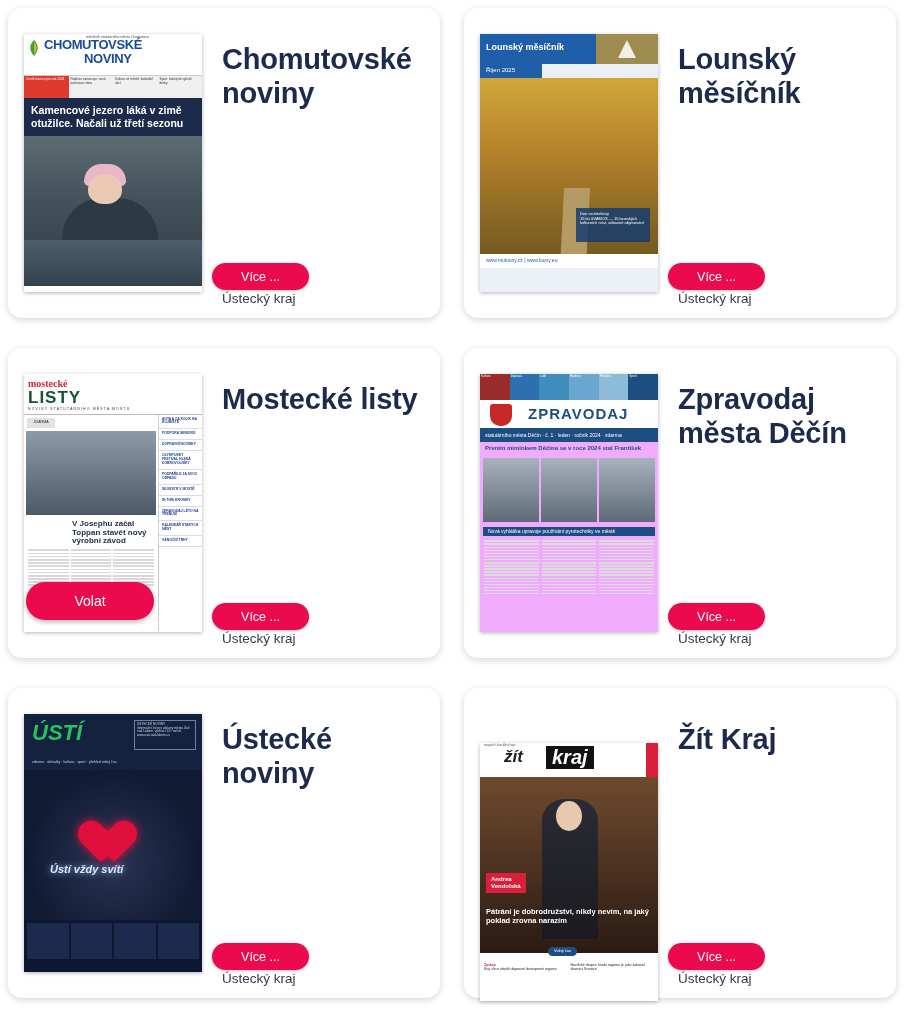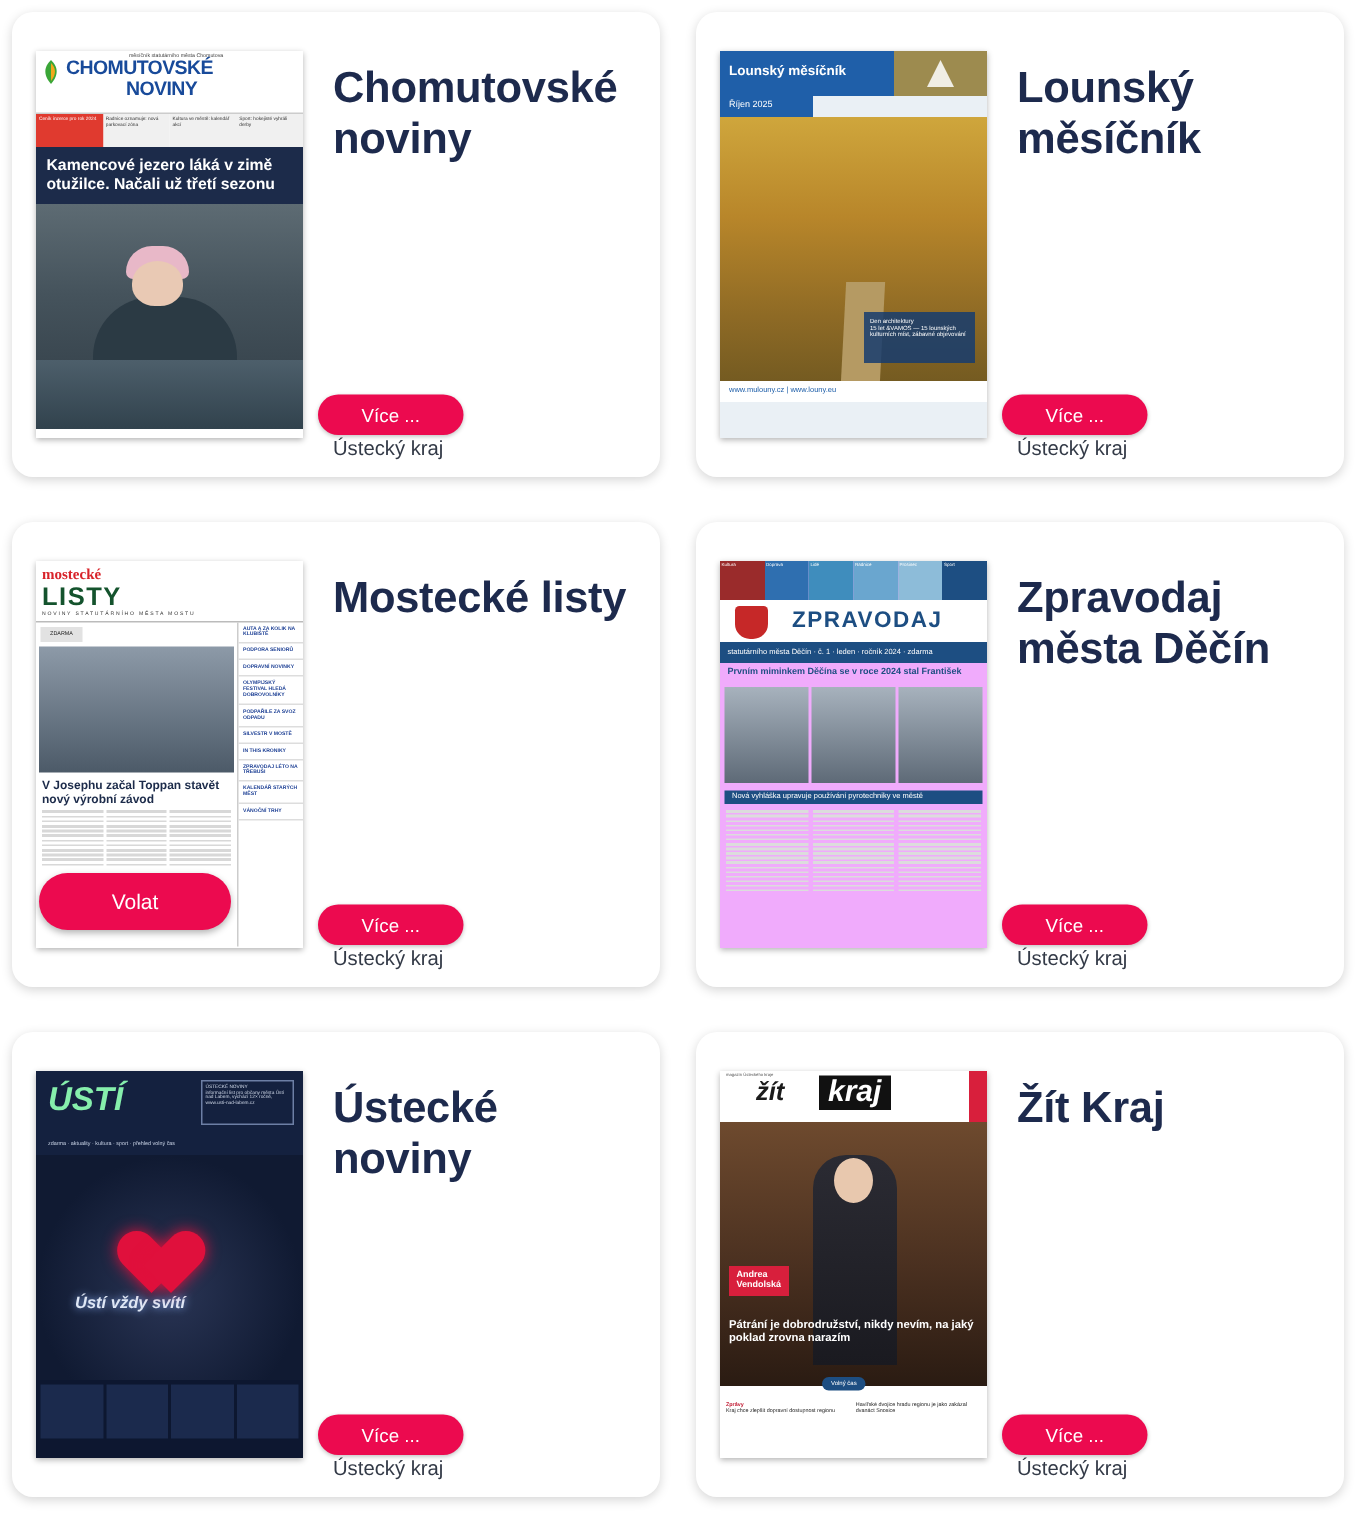--- a/index.html
+++ b/index.html
@@ -139,21 +139,21 @@
   .c3 { background:#ffffff; }
   .c3 .mast { padding:4px 4px 2px 4px; border-bottom:1px solid #bbb; }
   .c3 .m1 { font-size:10px; color:#d8232a; font-weight:bold; font-family:"Liberation Serif", serif; }
   .c3 .m2 { font-size:17px; color:#14532d; font-weight:bold; letter-spacing:1px; line-height:0.95; }
   .c3 .m3 { font-size:3.4px; color:#333; letter-spacing:1.2px; margin-top:2px;}
   .c3 .body { display:flex; height:216px; }
   .c3 .left { flex:1; }
   .c3 .right { width:44px; border-left:1px solid #ccc; }
   .c3 .badge { width:28px; height:10px; background:#e2e2e2; font-size:3.6px; text-align:center; padding-top:2.5px; margin:3px; }
   .c3 .photo { height:84px; margin:2px; background:linear-gradient(180deg,#8d9aa8,#4c5a68); }
-  .c3 .headline { font-size:8px; font-weight:bold; color:#1c2b4a; padding:3px 4px; line-height:1.12; }
+  .c3 .headline { font-size:8px; font-weight:bold; color:#1c2b4a; padding:3px 4px; line-height:1.12;margin-left:44px; }
   .c3 .cols { display:flex; gap:2px; padding:0 4px; }
   .c3 .col { flex:1; }
   .c3 .ln { height:1.6px; background:#d8d8d8; margin-bottom:1.6px; }
   .c3 .rbox { border-bottom:1px solid #ddd; padding:3px; font-size:3.4px; color:#1c3f94; font-weight:bold;}
 
   
   .c4 { background:#f0abfc; }
   .c4 .tiles { display:flex; height:26px; }
   .c4 .tiles div { flex:1; font-size:3px; color:#fff; padding:1px; }
   .c4 .t1{background:#9a2b2b;} .c4 .t2{background:#2f6fb0;} .c4 .t3{background:#3f8dbd;} .c4 .t4{background:#6aa6cf;} .c4 .t5{background:#8dbcd9;} .c4 .t6{background:#1d4e82;}
@@ -164,34 +164,34 @@
   .c4 .photos { display:flex; gap:2px; padding:3px; height:70px; }
   .c4 .ph { flex:1; background:linear-gradient(180deg,#a7b2bd,#5e6a77); }
   .c4 .bar { background:#1d4e82; color:#fff; font-size:5px; padding:2px 5px; margin:2px 3px; }
   .c4 .cols { display:flex; gap:3px; padding:2px 4px; }
   .c4 .col { flex:1; }
   .c4 .ln { height:1.5px; background:#dcdcdc; margin-bottom:1.6px; }
 
   
   .c5 { background:#0d1730; }
   .c5 .mast { height:46px; background:#14213f; position:relative; }
-  .c5 .u { position:absolute; left:8px; top:6px; font-size:22px; color:#86efac; font-weight:bold; font-style:italic;}
+  .c5 .u { position:absolute; left:8px; top:6px; font-size:22px; color:#22c55e; font-weight:bold; font-style:italic;}
   .c5 .mbox { position:absolute; right:6px; top:6px; width:62px; height:30px; border:1px solid #6d7fa5; color:#cdd6e6; font-size:3.2px; padding:2px;}
   .c5 .nav { height:10px; background:#14213f; color:#c9d3e6; font-size:3.6px; padding-left:8px;}
   .c5 .photo { height:150px; background:radial-gradient(ellipse at 50% 60%, #2a3555 0%, #101a32 70%); position:relative; }
   .c5 .heart { position:absolute; left:64px; top:52px; width:52px; height:48px; }
   .c5 .heart:before, .c5 .heart:after { content:""; position:absolute; width:26px; height:40px; background:#e0103c; border-radius:26px 26px 0 0; top:0; left:13px; box-shadow:0 0 10px #e0103c; }
   .c5 .heart:before { transform:rotate(-45deg); transform-origin:0 100%; }
   .c5 .heart:after { left:0; transform:rotate(45deg); transform-origin:100% 100%; }
   .c5 .usti-sign { position:absolute; left:26px; bottom:44px; color:#dfe7f5; font-size:11px; font-weight:bold; font-style:italic; text-shadow:0 0 6px #8fb4ff; }
   .c5 .foot { display:flex; gap:2px; padding:3px; height:42px; background:#0d1730;}
   .c5 .fc { flex:1; background:#1b2a4d; }
 
   
-  .c6 { background:#fde047; }
+  .c6 { background:#fde047;margin-top:29px; }
   .c6 .mast { height:34px; background:#ffffff; position:relative; }
   .c6 .zk1 { position:absolute; left:24px; top:4px; font-size:17px; color:#1b1b1b; font-weight:bold; font-style:italic;}
   .c6 .zk2 { position:absolute; left:66px; top:3px; font-size:20px; color:#fff; background:#111; padding:0 6px; font-weight:bold; font-style:italic;text-align:right;}
   .c6 .redbar { position:absolute; right:0; top:0; width:12px; height:34px; background:#d81f3c;}
   .c6 .mini { position:absolute; left:4px; top:1px; font-size:2.8px; color:#555;}
   .c6 .photo { height:176px; background:linear-gradient(180deg,#6e4a2e 0%,#4a3020 55%,#2a1b12 100%); position:relative;}
   .c6 .person { position:absolute; left:62px; top:22px; width:56px; height:140px; background:linear-gradient(180deg,#2b2b33,#1a1a20); border-radius:22px 22px 0 0;}
   .c6 .face { position:absolute; left:76px; top:24px; width:26px; height:30px; border-radius:50%; background:#e8c8ae;}
   .c6 .tag { position:absolute; left:6px; top:96px; background:#d81f3c; color:#fff; font-size:6px; font-weight:bold; padding:3px 5px; line-height:1.2;}
   .c6 .head { position:absolute; left:6px; bottom:28px; right:8px; color:#fff; font-size:7.5px; font-weight:bold; line-height:1.2;}

